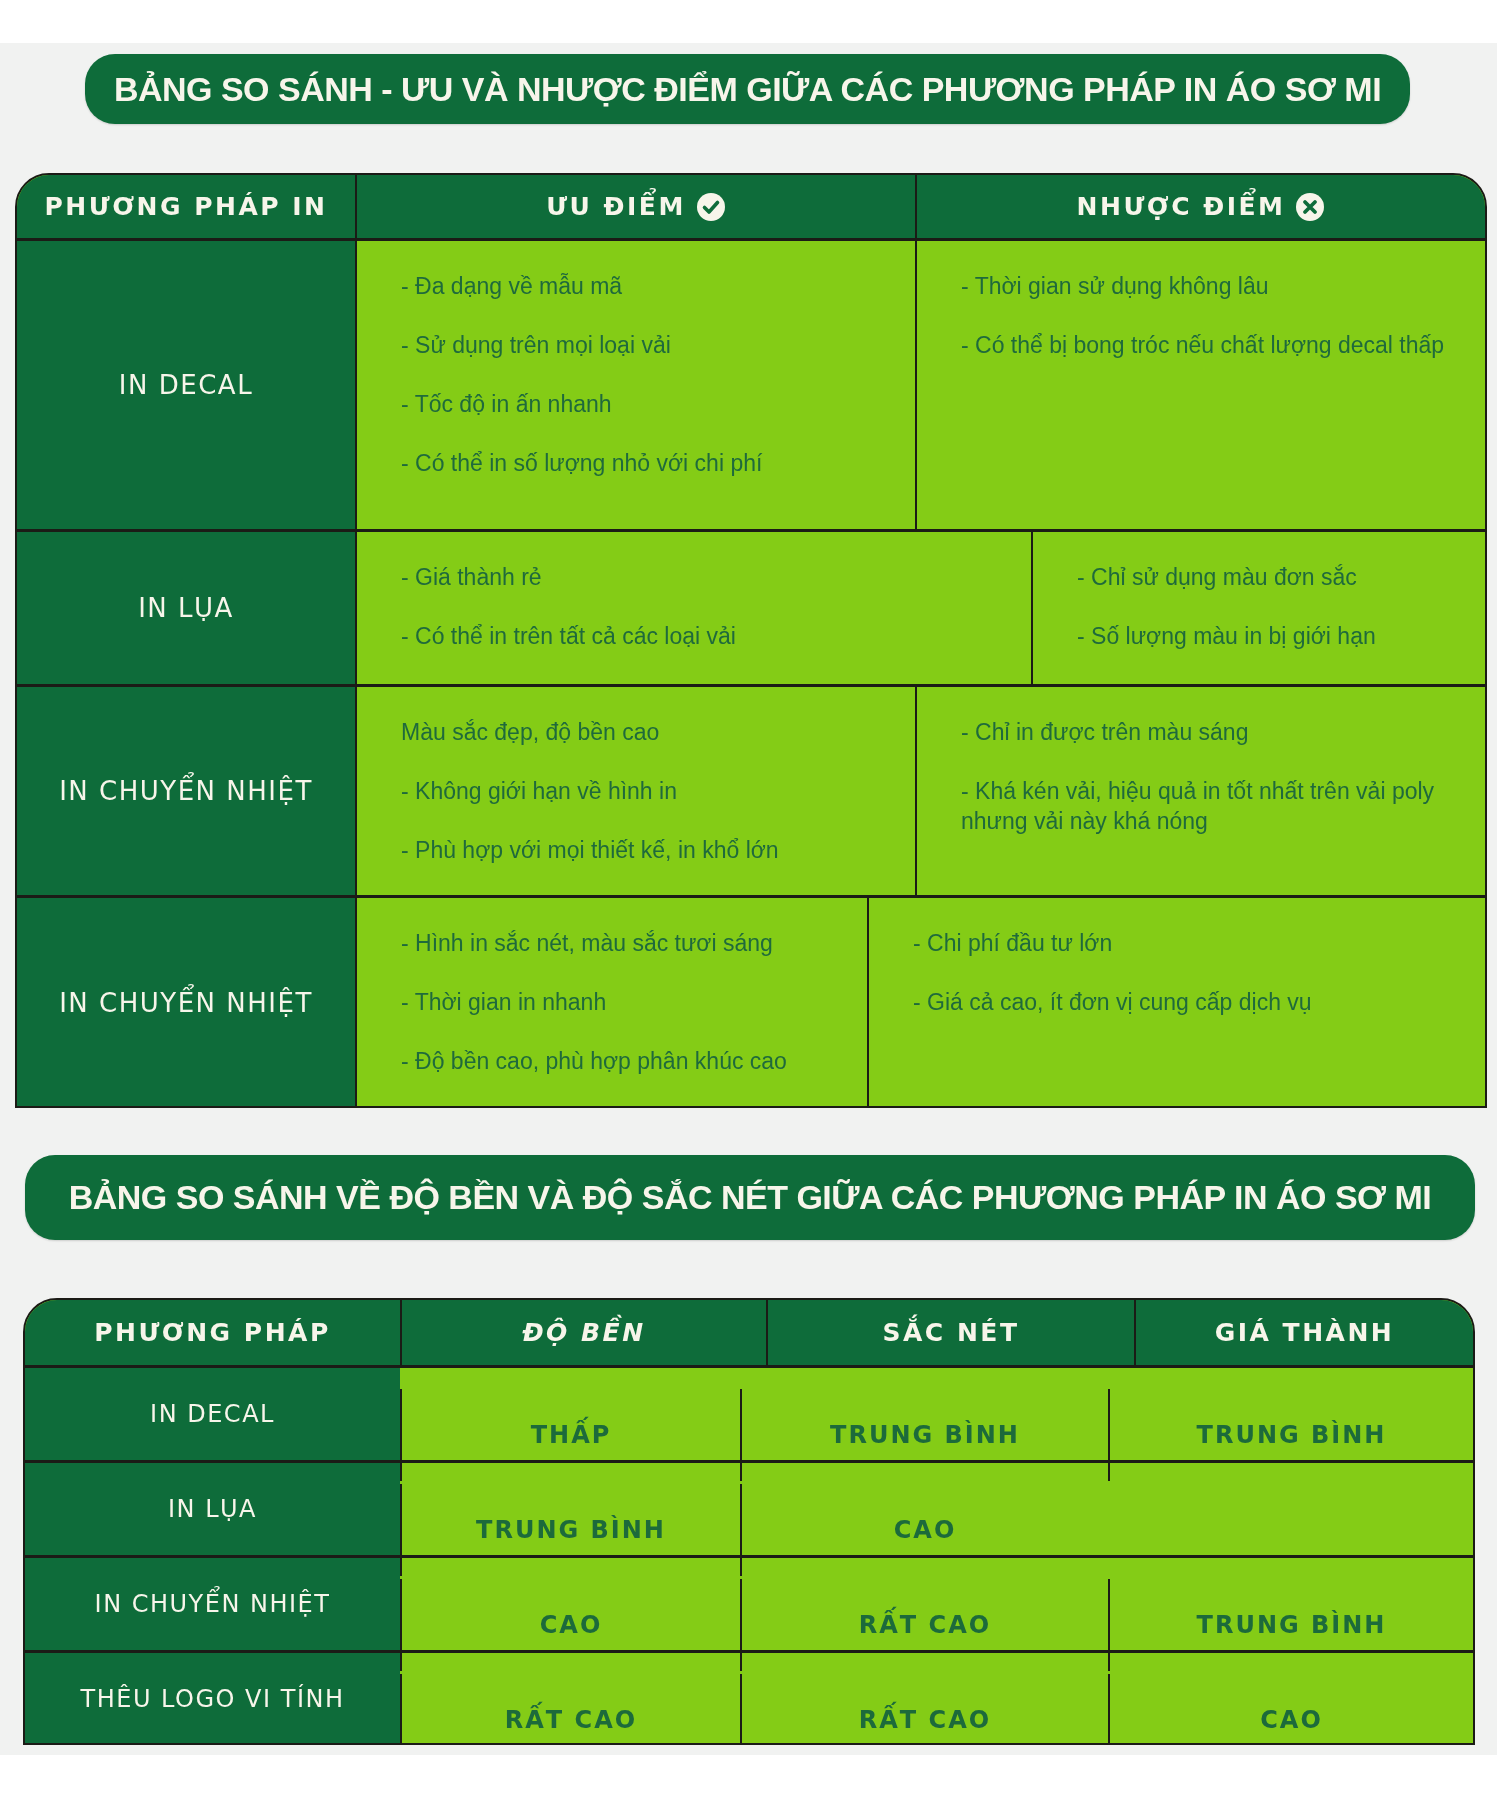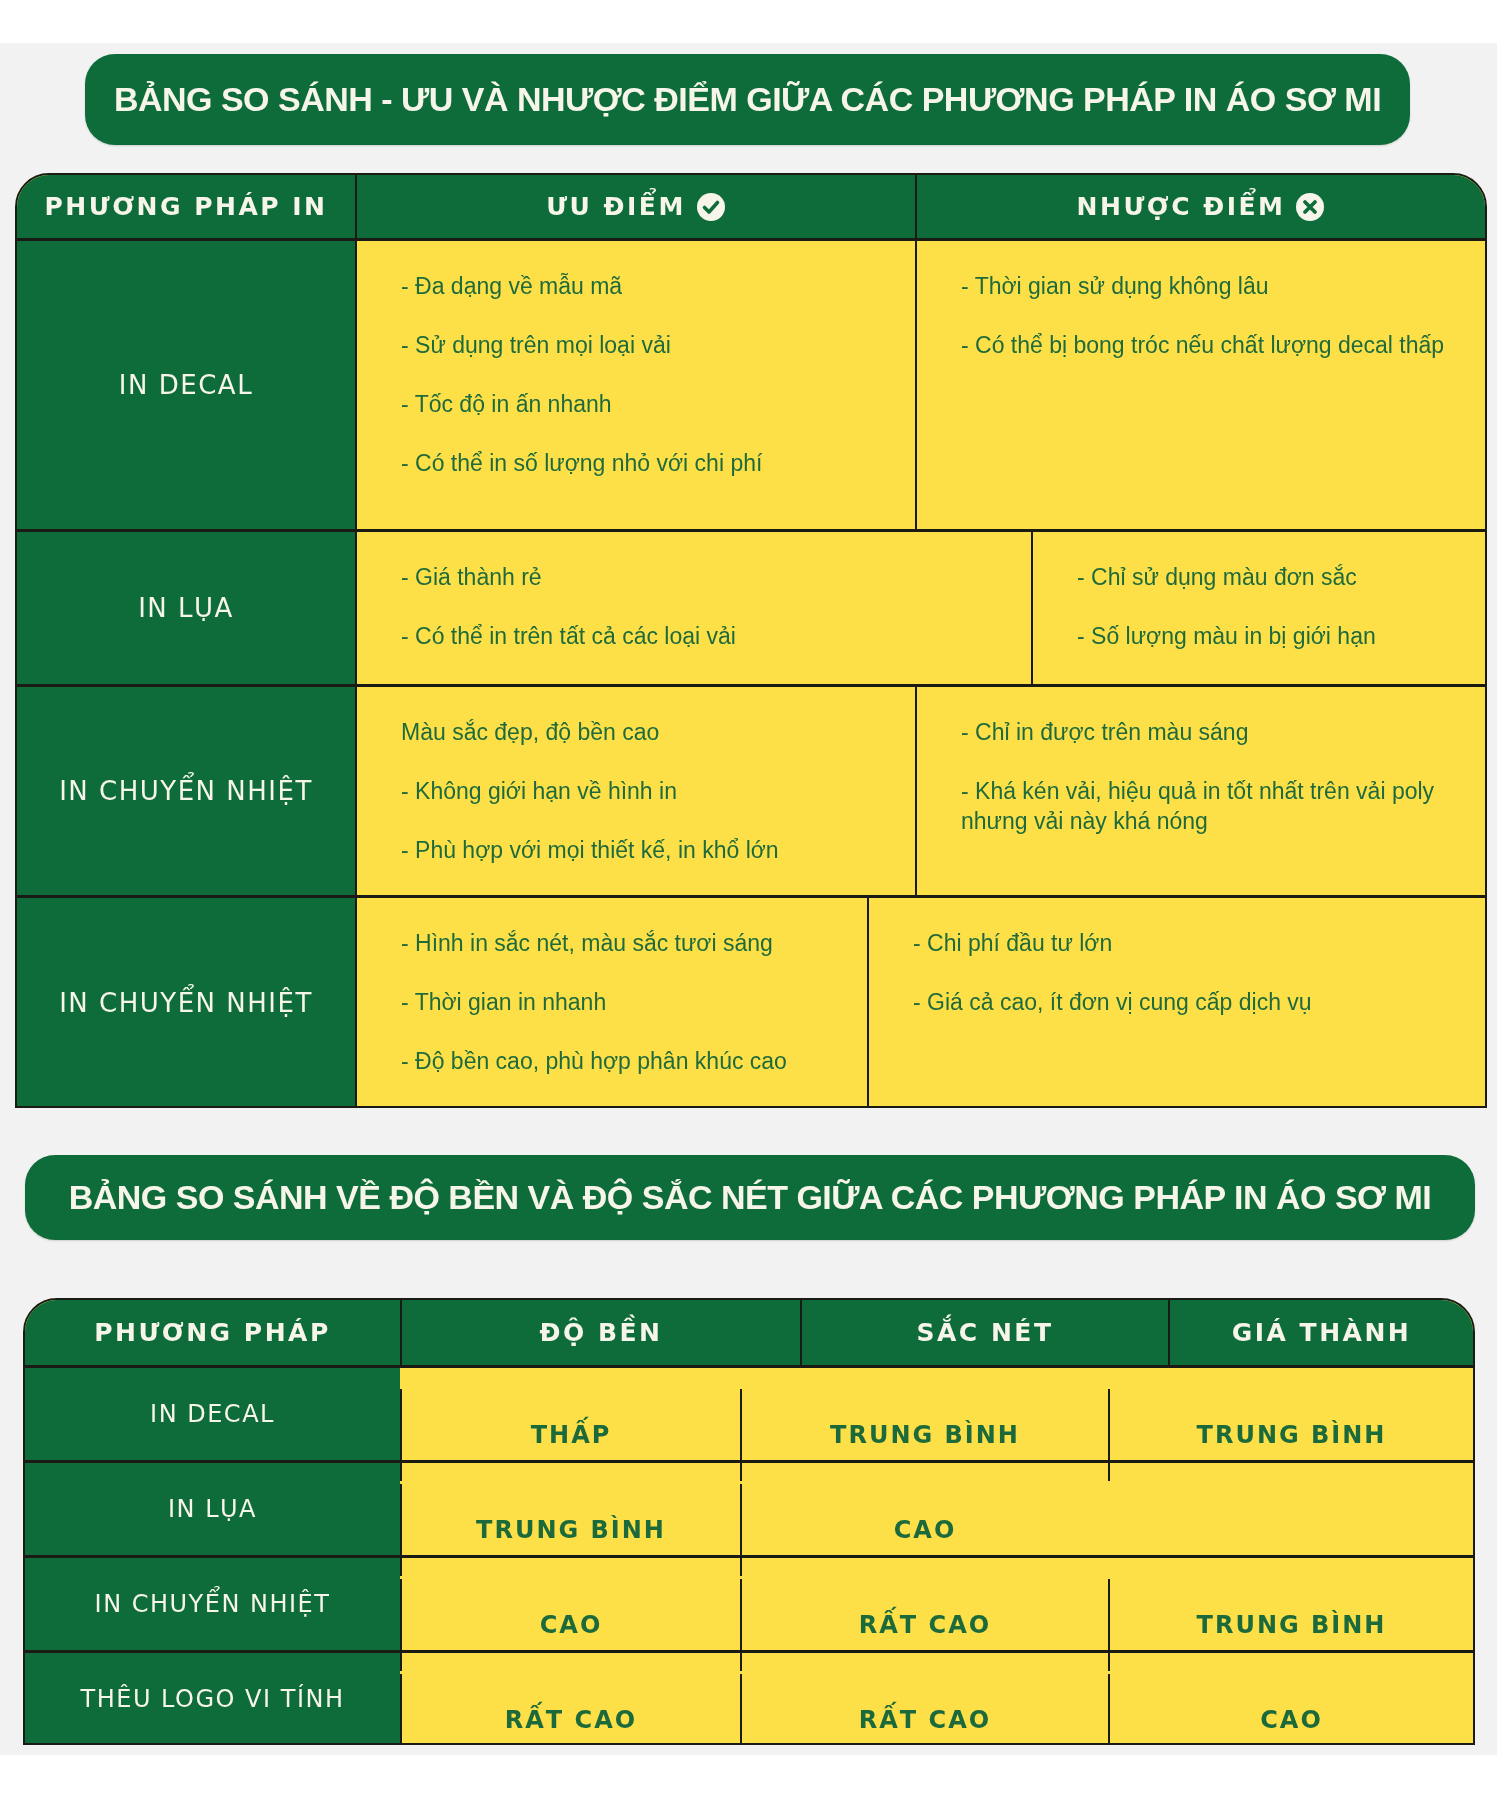--- a/index.html
+++ b/index.html
@@ -10,25 +10,25 @@
     position: absolute; left: 0; top: 43px; width: 1497px; height: 1712px;
     background: #f1f2f1;
   }
 
   .banner {
     position: absolute; background: #0e6c3a; border-radius: 30px;
     display: flex; align-items: center; justify-content: center;
     color: #f7f5ea; font-weight: bold; letter-spacing: -0.5px;
     box-shadow: 0 1px 2px rgba(0,0,0,0.15);
   }
-  .banner-1 { left: 85px; top: 54px; width: 1325px; height: 91px; font-size: 34px; }
+  .banner-1 { left: 85px; top: 54px; width: 1325px; height: 70px; font-size: 34px; }
   .banner-2 { left: 25px; top: 1155px; width: 1450px; height: 85px; font-size: 34px; }
 
   .table {
-    position: absolute; border: 2px solid #1b1b16; background: #fde047;
+    position: absolute; border: 2px solid #1b1b16; background: #84cc16;
     border-radius: 34px 34px 0 0; overflow: hidden;
   }
   .t1 { left: 15px; top: 173px; width: 1472px; height: 935px; }
   .t2 { left: 23px; top: 1298px; width: 1452px; height: 447px; }
 
   .row { position: absolute; left: 0; right: 0; display: flex; }
   .row + .row { border-top: 3px solid #1b1b16; }
   .cell { position: relative; height: 100%; }
   .cell + .cell { border-left: 2px solid #1b1b16; }
 
@@ -152,21 +152,21 @@
 
 <div class="banner banner-2">
   <span>BẢNG SO SÁNH VỀ ĐỘ BỀN VÀ ĐỘ SẮC NÉT GIỮA CÁC PHƯƠNG PHÁP IN ÁO SƠ MI</span>
 </div>
 
 <div class="table t2">
   <div class="row head-row" style="top:0;height:65px;">
     <div class="cell head-cell" style="width:375px;">
         <span>PHƯƠNG PHÁP</span>
       </div>
-    <div class="cell head-cell" style="width:400px;">
+    <div class="cell head-cell" style="width:366px;font-style:italic;">
         <span>ĐỘ BỀN</span>
       </div>
     <div class="cell head-cell" style="width:368px;">
         <span>SẮC NÉT</span>
       </div>
     <div class="cell head-cell" style="flex:1;">
         <span>GIÁ THÀNH</span>
       </div>
   </div>
 

